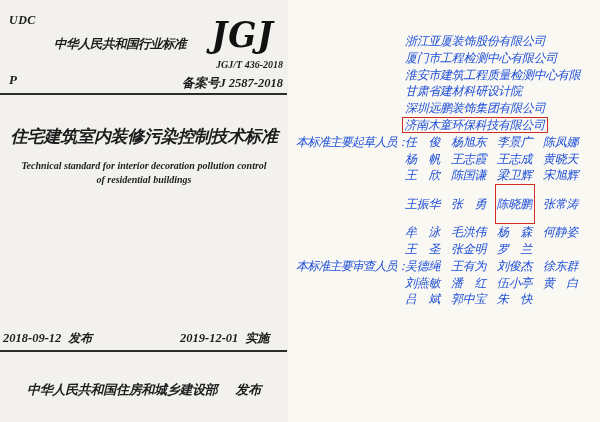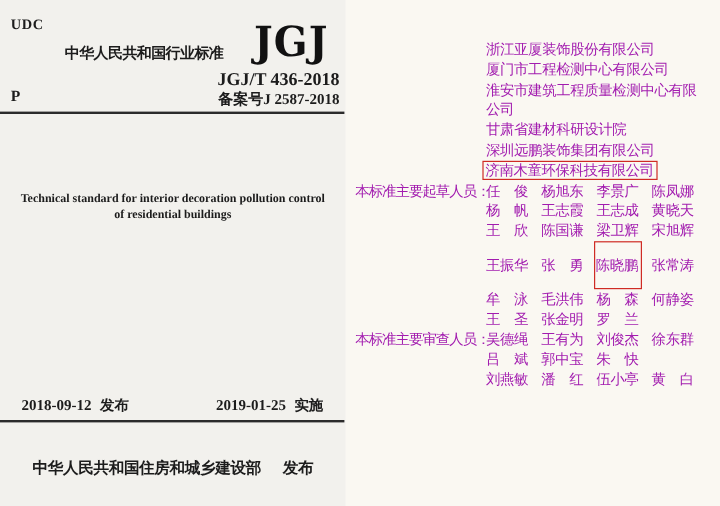--- a/index.html
+++ b/index.html
@@ -1,60 +1,61 @@
 <!DOCTYPE html>
 <html><head>
 <meta charset="utf-8">
 <style>
   html,body{margin:0;padding:0;}
   .stage{
     position:relative;width:600px;height:422px;overflow:hidden;
     background:#f6f4f0;color:#1c1c1c;
     font-family:"Liberation Sans",sans-serif;
+    font-style:italic;
   }
   
   .left-page{
     position:absolute;left:0;top:0;width:288px;height:422px;
     background:#f2f1ed;
   }
   .udc{position:absolute;left:9px;top:13px;font-family:"Liberation Serif",serif;
        font-weight:700;font-size:12px;letter-spacing:.5px;}
   .std-type{position:absolute;left:54px;top:36px;font-weight:700;font-size:12.5px;
        letter-spacing:-.5px;}
   .jgj-logo{position:absolute;right:14px;top:18px;font-family:"DejaVu Serif",serif;
        font-weight:700;font-size:33px;line-height:34px;letter-spacing:1px;
        transform:scaleY(1.05);color:#111;}
   .std-num{position:absolute;right:5px;top:59px;font-family:"Liberation Serif",serif;
-       font-weight:700;font-size:15px;}
+       font-weight:700;font-size:10px;}
   .record-num{position:absolute;right:5px;top:75px;font-family:"Liberation Serif",serif;
        font-weight:700;font-size:12.5px;}
   .p-mark{position:absolute;left:9px;top:72px;font-family:"Liberation Serif",serif;
        font-weight:700;font-size:13px;}
   .rule{position:absolute;left:0;width:287px;height:2px;background:#2b2b2b;}
   .rule-top{top:93px;}
   .rule-bottom{top:350px;}
   .title-cn{position:absolute;left:0;top:125px;width:288px;text-align:center;
        font-weight:700;font-size:17px;letter-spacing:-.3px;}
   .title-en{position:absolute;left:0;top:159px;width:288px;text-align:center;
        font-family:"Liberation Serif",serif;font-weight:700;font-size:10px;
        line-height:13.5px;}
   .dates-row{position:absolute;left:0;top:330px;width:288px;font-family:"Liberation Serif",serif;
        font-weight:700;font-size:12.5px;}
-  .date-issue{position:absolute;left:18px;top:0;}
+  .date-issue{position:absolute;left:3px;top:0;}
   .date-impl{position:absolute;left:180px;top:0;}
   .date-word{font-family:"Liberation Sans",sans-serif;font-size:12px;margin-left:7px;}
   .publisher-row{position:absolute;left:0;top:381px;width:288px;text-align:center;
        font-weight:700;font-size:13px;letter-spacing:-.3px;}
   .publisher-row .pub-label{margin-left:18px;}
   
   .right-page{
     position:absolute;left:288px;top:0;width:312px;height:422px;
     background:#faf8f2;
     box-sizing:border-box;padding:33px 0 0 8px;
-    font-size:12px;letter-spacing:-.3px;line-height:16.8px;color:#a21caf;
+    font-size:12px;letter-spacing:-.3px;line-height:16.8px;color:#1d4ed8;
   }
   .co-line{margin-left:109px;white-space:nowrap;}
   .boxed-co{display:inline-block;border:1.5px solid #cf2b24;padding:0 2px;margin:0 -3.5px;
        line-height:14px;}
   .prow{display:flex;white-space:nowrap;align-items:center;}
   .plabel{width:109px;flex:0 0 109px;letter-spacing:-.8px;}
   .pname{display:inline-block;width:36px;margin-right:10px;}
   .boxed-name{border:1.5px solid #cf2b24;padding:12px 1px;margin-left:-2.5px;margin-right:8.5px;
        line-height:14px;}
 </style>
@@ -65,45 +66,45 @@
 
   <div class="left-page">
     <div class="udc">UDC</div>
     <div class="std-type">中华人民共和国行业标准</div>
     <div class="jgj-logo">JGJ</div>
     <div class="std-num">JGJ/T 436-2018</div>
     <div class="record-num">备案号J 2587-2018</div>
     <div class="p-mark">P</div>
     <div class="rule rule-top"></div>
 
+    <div class="title-cn">住宅建筑室内装修污染控制技术标准</div>
     <div class="title-en">
       <div>Technical standard for interior decoration pollution control</div>
       <div>of residential buildings</div>
     </div>
 
     <div class="dates-row">
       <span class="date-issue">
         <span>2018-09-12</span><span class="date-word">发布</span>
       </span>
       <span class="date-impl">
-        <span>2019-01-25</span><span class="date-word">实施</span>
+        <span>2019-12-01</span><span class="date-word">实施</span>
       </span>
     </div>
     <div class="rule rule-bottom"></div>
     <div class="publisher-row">
       <span>中华人民共和国住房和城乡建设部</span><span class="pub-label">发布</span>
     </div>
   </div>
 
   <div class="right-page">
 
     <div class="co-line"><span>浙江亚厦装饰股份有限公司</span></div>
     <div class="co-line"><span>厦门市工程检测中心有限公司</span></div>
     <div class="co-line"><span>淮安市建筑工程质量检测中心有限</span></div>
-    <div class="co-line"><span>公司</span></div>
     <div class="co-line"><span>甘肃省建材科研设计院</span></div>
     <div class="co-line"><span>深圳远鹏装饰集团有限公司</span></div>
     <div class="co-line"><span class="boxed-co">济南木童环保科技有限公司</span></div>
 
     <div class="prow">
       <div class="plabel">本标准主要起草人员：</div>
       <span class="pname">任　俊</span>
       <span class="pname">杨旭东</span>
       <span class="pname">李景广</span>
       <span class="pname">陈凤娜</span>
@@ -145,26 +146,26 @@
 
     <div class="prow">
       <div class="plabel">本标准主要审查人员：</div>
       <span class="pname">吴德绳</span>
       <span class="pname">王有为</span>
       <span class="pname">刘俊杰</span>
       <span class="pname">徐东群</span>
     </div>
     <div class="prow">
       <div class="plabel"></div>
-      <span class="pname">吕　斌</span>
-      <span class="pname">郭中宝</span>
-      <span class="pname">朱　快</span>
-    </div>
-    <div class="prow">
-      <div class="plabel"></div>
       <span class="pname">刘燕敏</span>
       <span class="pname">潘　红</span>
       <span class="pname">伍小亭</span>
       <span class="pname">黄　白</span>
+    </div>
+    <div class="prow">
+      <div class="plabel"></div>
+      <span class="pname">吕　斌</span>
+      <span class="pname">郭中宝</span>
+      <span class="pname">朱　快</span>
     </div>
 
   </div>
 </div>
 
 </body></html>

